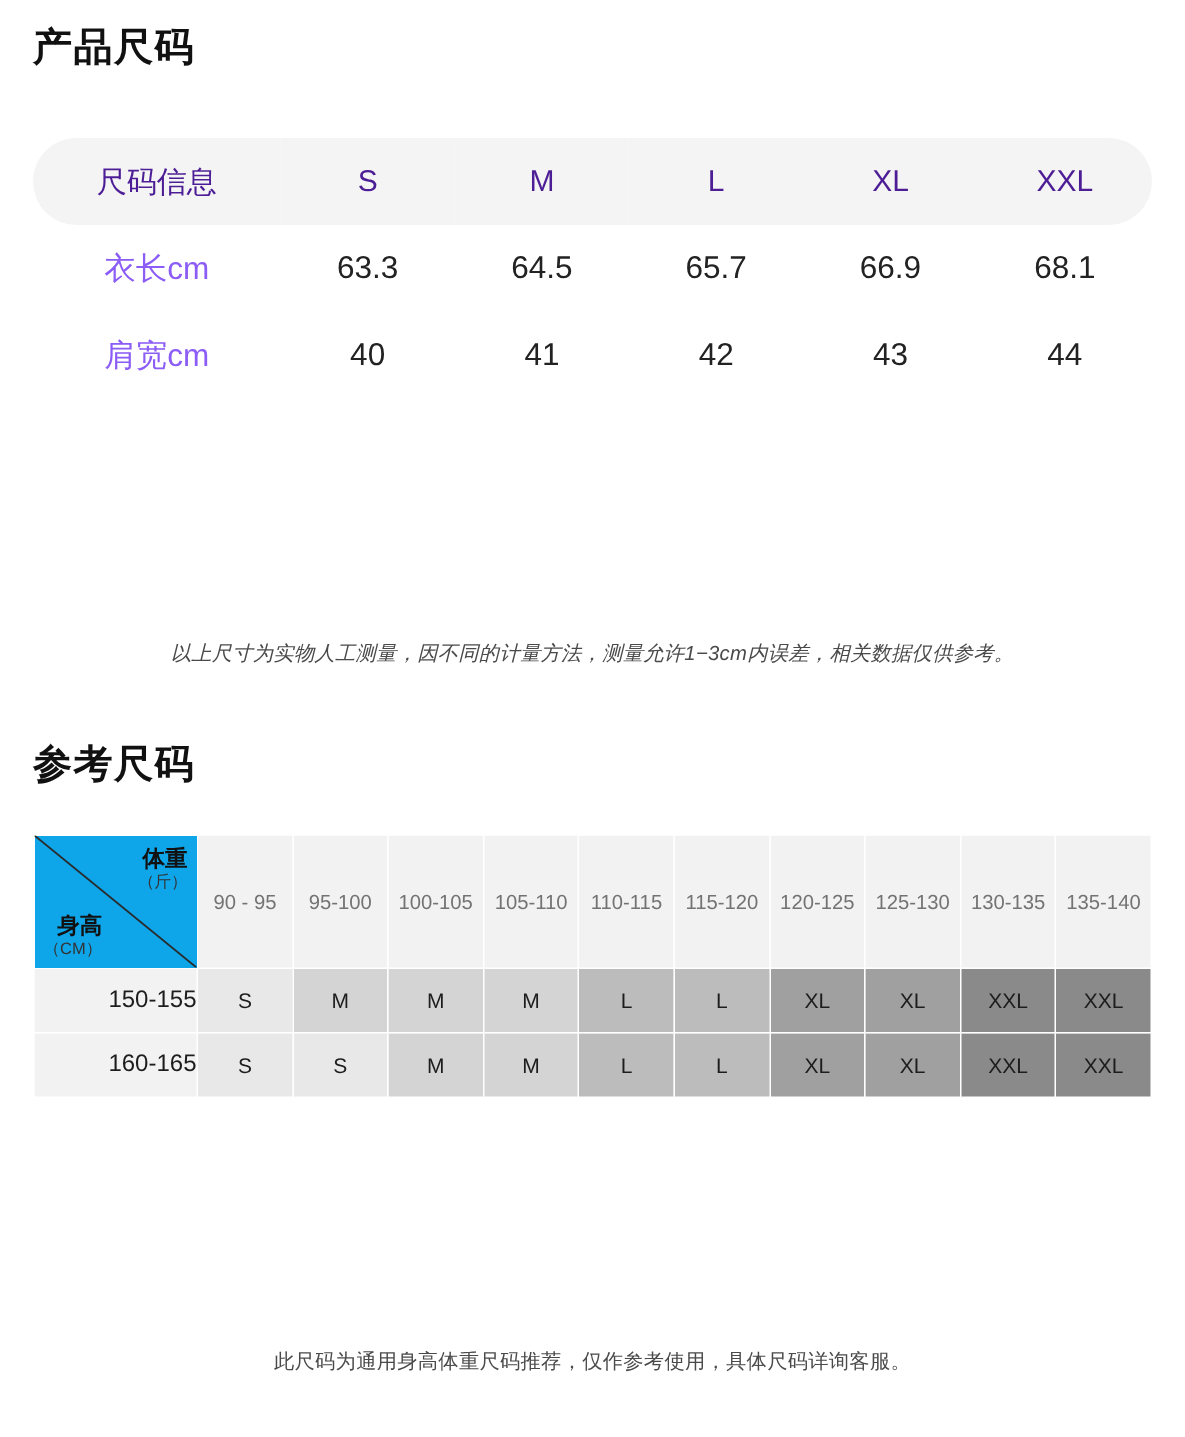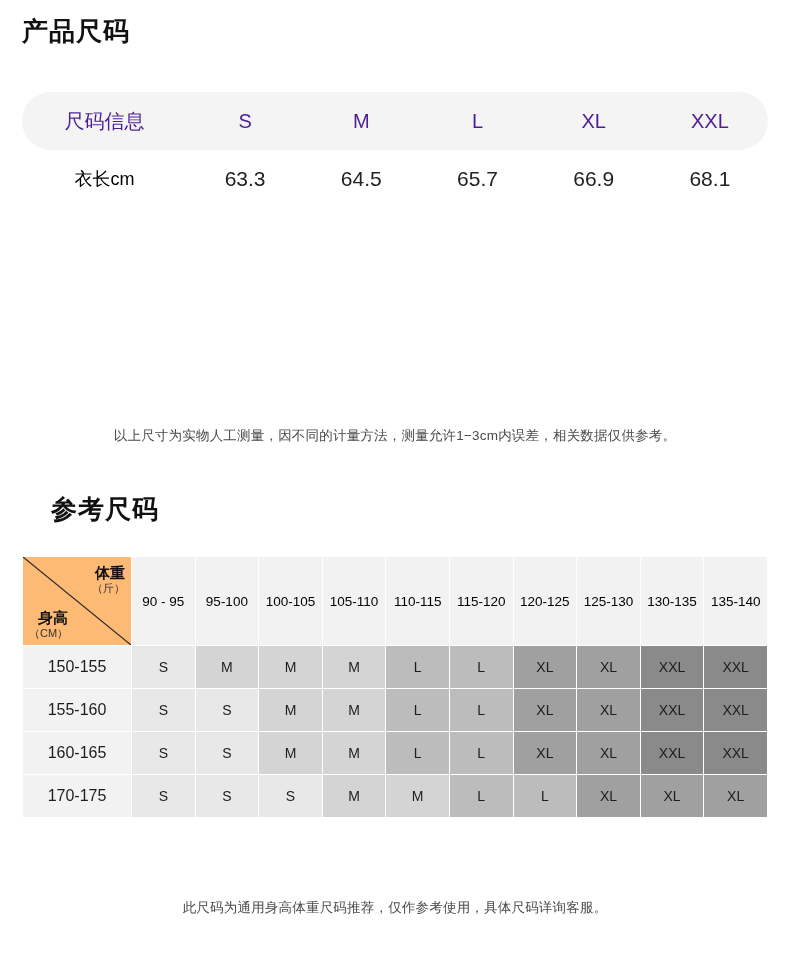--- a/index.html
+++ b/index.html
@@ -31,21 +31,20 @@
   }
   #title-product {
     position: absolute;
     left: 22px;
     top: 14px;
   }
   #title-reference {
     position: absolute;
     left: 22px;
     top: 492px;
-    margin-left: 29px;
   }
 
   
   .size-table {
     position: absolute;
     left: 22px;
     top: 92px;
     width: 746px;
     border-collapse: separate;
     border-spacing: 0;
@@ -63,40 +62,40 @@
   }
   .size-table tr.alt td:first-child {
     border-top-left-radius: 29px;
     border-bottom-left-radius: 29px;
   }
   .size-table tr.alt td:last-child {
     border-top-right-radius: 29px;
     border-bottom-right-radius: 29px;
   }
   .size-table td.rowlabel {
-    font-size: 18px;
+    font-size: 21px;
     text-align: center;
     width: 165px;
-    color: #000000;
+    color: #8b5cf6;
   }
   .size-table tr.head td {
     font-size: 20px;
     color: #4c1d95;
   }
 
   .note {
     position: absolute;
     width: 746px;
     left: 22px;
     text-align: center;
     font-size: 13.5px;
     color: #4a4a4a;
     letter-spacing: .2px;
   }
-  #note-product { top: 427px; }
+  #note-product { top: 427px; font-style: italic; }
   #note-reference { top: 899px; text-align: center; }
 
   
   .ref-table {
     position: absolute;
     left: 22px;
     top: 556px;
     width: 746px;
     border-collapse: collapse;
     table-layout: fixed;
@@ -107,21 +106,21 @@
     vertical-align: middle;
     font-size: 14px;
     font-weight: normal;
     color: #1d1d1d;
     padding: 0;
     height: 42px;
   }
   .ref-table .corner {
     width: 108px;
     height: 88px;
-    background: #fdba74;
+    background: #0ea5e9;
     position: relative;
     padding: 0;
     border: 1px solid #fff;
   }
   .corner-inner {
     position: relative;
     width: 100%;
     height: 88px;
   }
   .corner-inner svg {
@@ -144,27 +143,28 @@
     text-align: right;
     line-height: 1.1;
   }
   .corner-height .big { font-size: 15px; font-weight: bold; color:#111;}
   .corner-height .small { font-size: 11px; color:#333; }
 
   .ref-table .colhead {
     background: #f2f2f2;
     height: 88px;
     font-size: 13.5px;
-    color: #000000;
+    color: #737373;
   }
   .ref-table .rowhead {
     background: #f2f2f2;
     width: 108px;
     font-size: 16px;
     color: #1d1d1d;
+    text-align: right;
   }
   
   .sz-s   { background:#e8e8e8; }
   .sz-m   { background:#d4d4d4; }
   .sz-l   { background:#bcbcbc; }
   .sz-xl  { background:#a0a0a0; }
   .sz-xxl { background:#8a8a8a; }
 </style>
 </head>
 <body>
@@ -183,20 +183,28 @@
           <td>XL</td>
           <td>XXL</td>
         </tr>
         <tr>
           <td class="rowlabel">衣长cm</td>
           <td>63.3</td>
           <td>64.5</td>
           <td>65.7</td>
           <td>66.9</td>
           <td>68.1</td>
+        </tr>
+        <tr>
+          <td class="rowlabel">肩宽cm</td>
+          <td>40</td>
+          <td>41</td>
+          <td>42</td>
+          <td>43</td>
+          <td>44</td>
         </tr>
       </tbody>
   </table>
 
   <div class="note" id="note-product">以上尺寸为实物人工测量，因不同的计量方法，测量允许1−3cm内误差，相关数据仅供参考。</div>
 
   <h1 class="section-title" id="title-reference">参考尺码</h1>
 
   <table class="ref-table">
     <thead>
@@ -236,56 +244,30 @@
           <td class="sz-m">M</td>
           <td class="sz-m">M</td>
           <td class="sz-l">L</td>
           <td class="sz-l">L</td>
           <td class="sz-xl">XL</td>
           <td class="sz-xl">XL</td>
           <td class="sz-xxl">XXL</td>
           <td class="sz-xxl">XXL</td>
         </tr>
         <tr>
-          <td class="rowhead">155-160</td>
-          <td class="sz-s">S</td>
-          <td class="sz-s">S</td>
-          <td class="sz-m">M</td>
-          <td class="sz-m">M</td>
-          <td class="sz-l">L</td>
-          <td class="sz-l">L</td>
-          <td class="sz-xl">XL</td>
-          <td class="sz-xl">XL</td>
-          <td class="sz-xxl">XXL</td>
-          <td class="sz-xxl">XXL</td>
-        </tr>
-        <tr>
           <td class="rowhead">160-165</td>
           <td class="sz-s">S</td>
           <td class="sz-s">S</td>
           <td class="sz-m">M</td>
           <td class="sz-m">M</td>
           <td class="sz-l">L</td>
           <td class="sz-l">L</td>
           <td class="sz-xl">XL</td>
           <td class="sz-xl">XL</td>
           <td class="sz-xxl">XXL</td>
           <td class="sz-xxl">XXL</td>
         </tr>
-        <tr>
-          <td class="rowhead">170-175</td>
-          <td class="sz-s">S</td>
-          <td class="sz-s">S</td>
-          <td class="sz-s">S</td>
-          <td class="sz-m">M</td>
-          <td class="sz-m">M</td>
-          <td class="sz-l">L</td>
-          <td class="sz-l">L</td>
-          <td class="sz-xl">XL</td>
-          <td class="sz-xl">XL</td>
-          <td class="sz-xl">XL</td>
-        </tr>
       </tbody>
   </table>
 
   <div class="note" id="note-reference">此尺码为通用身高体重尺码推荐，仅作参考使用，具体尺码详询客服。</div>
 
 </div>
 
 </body></html>

